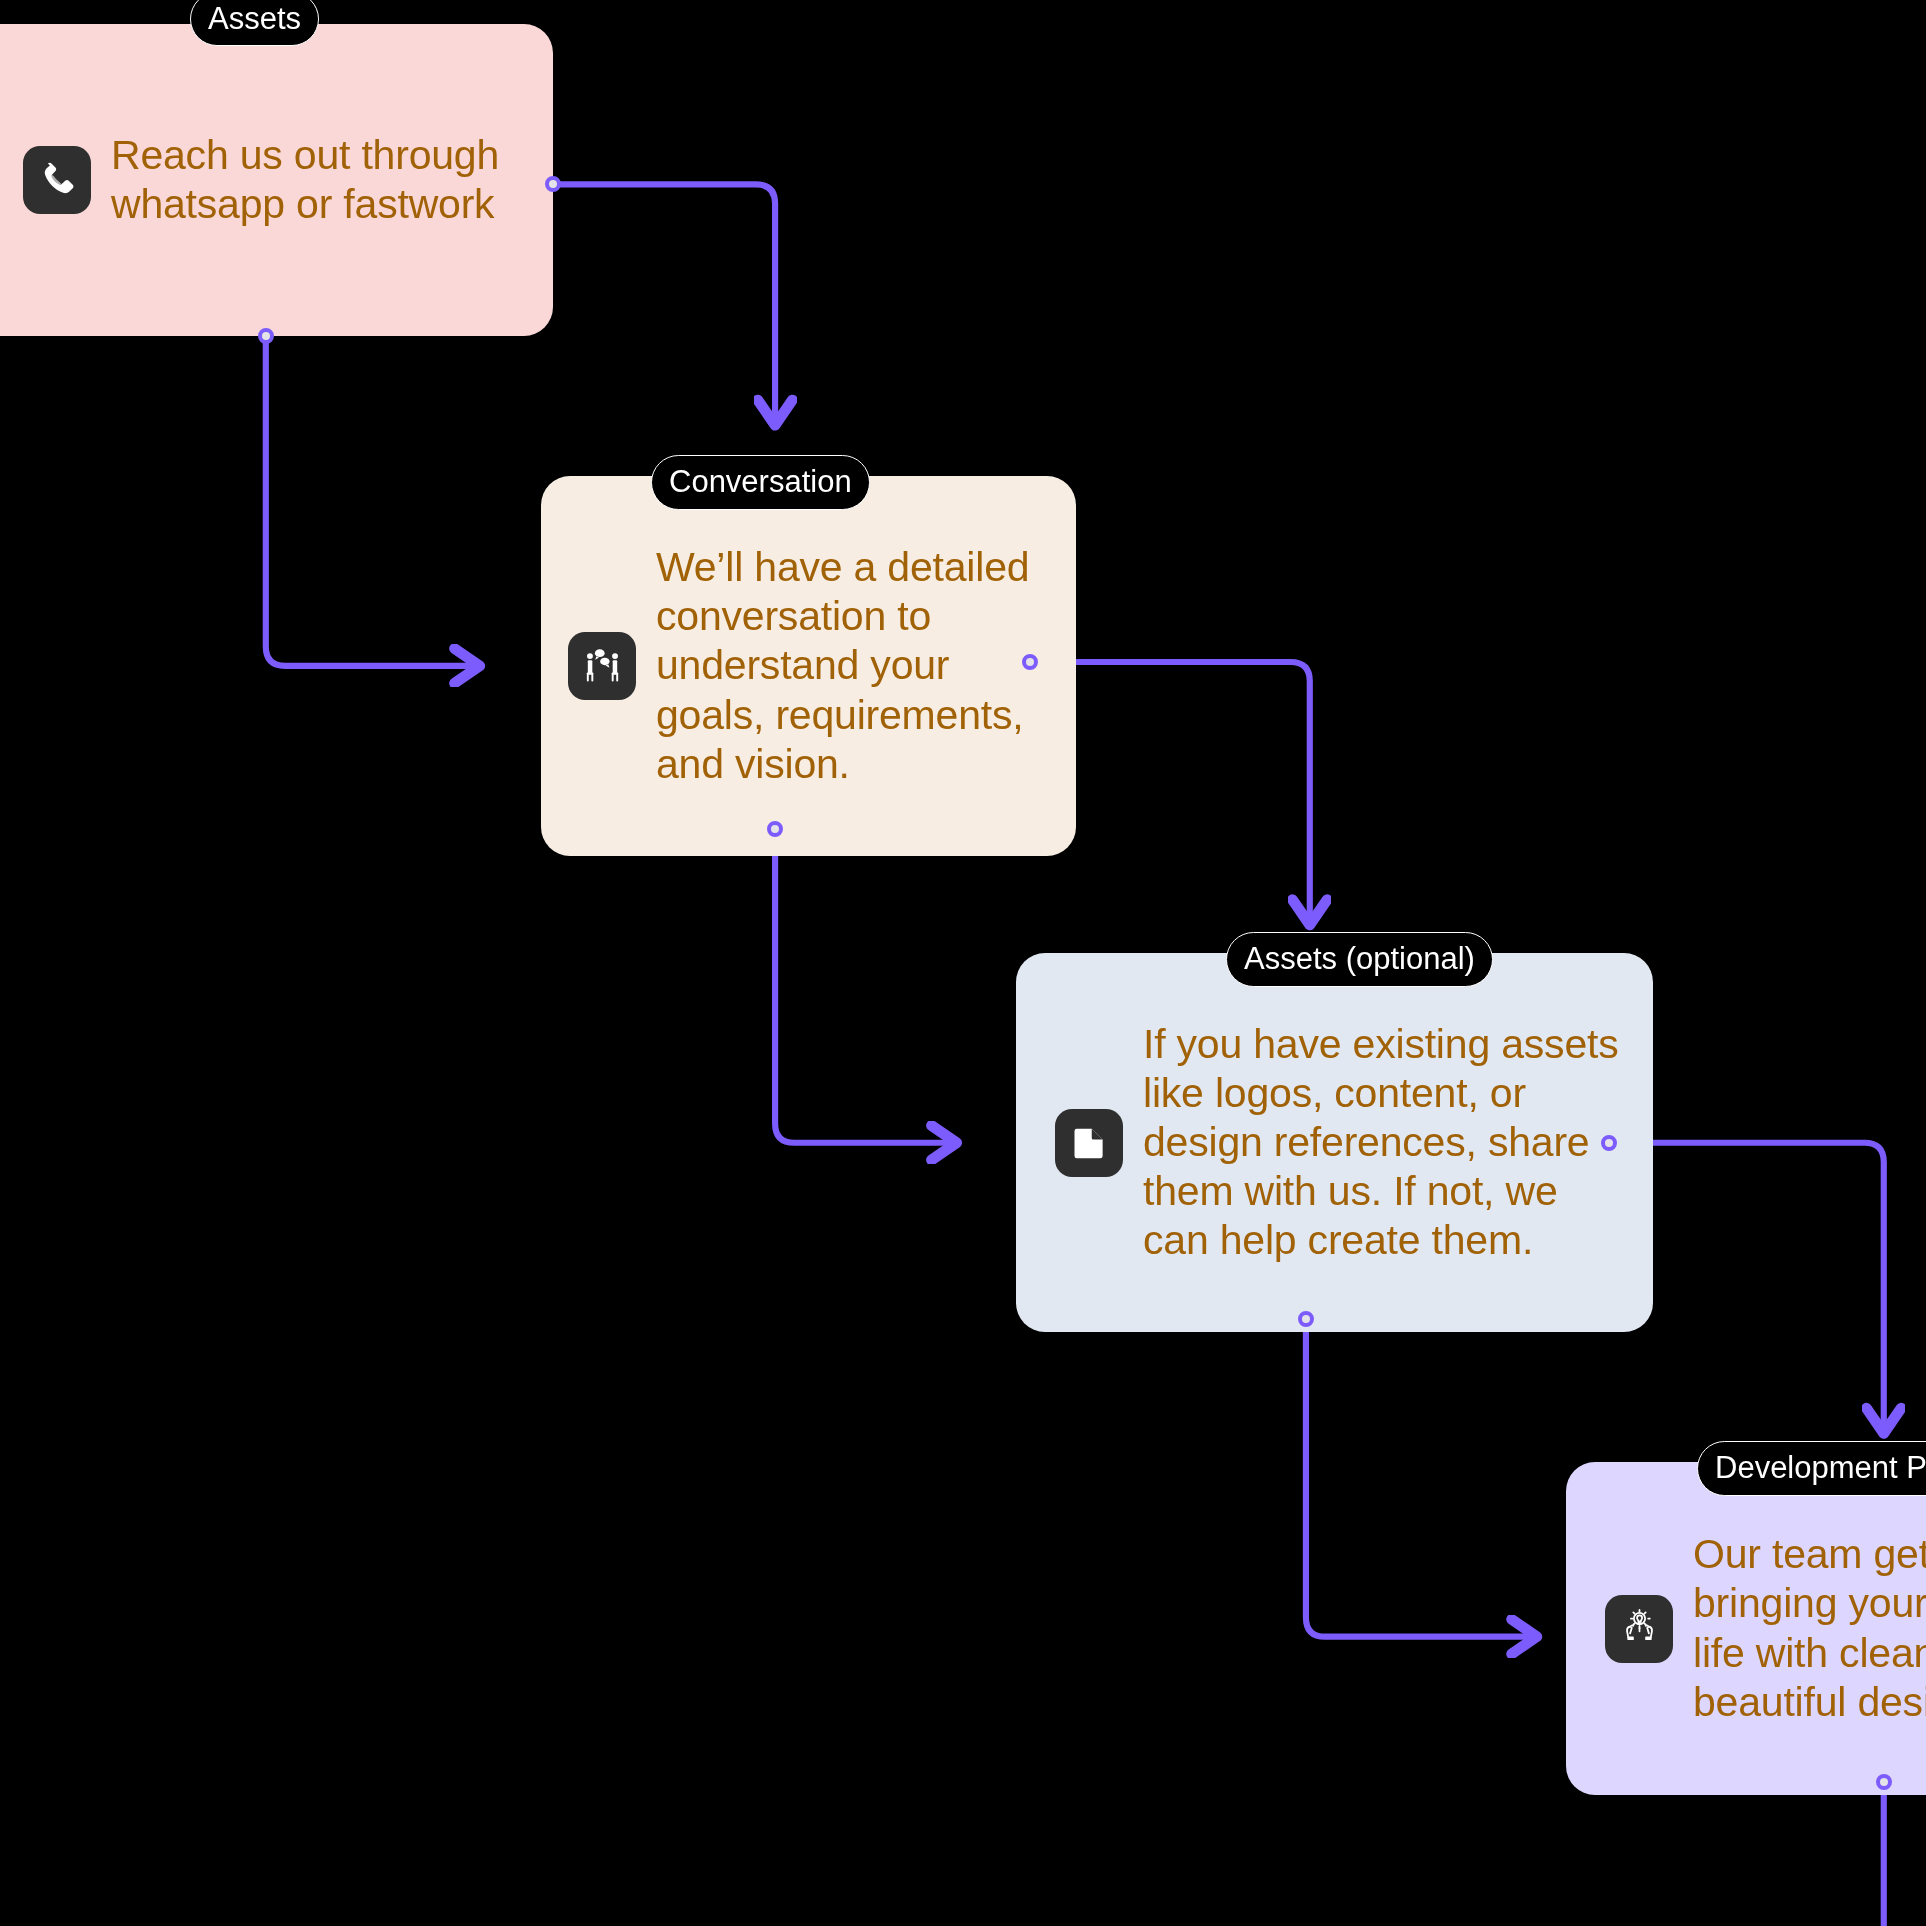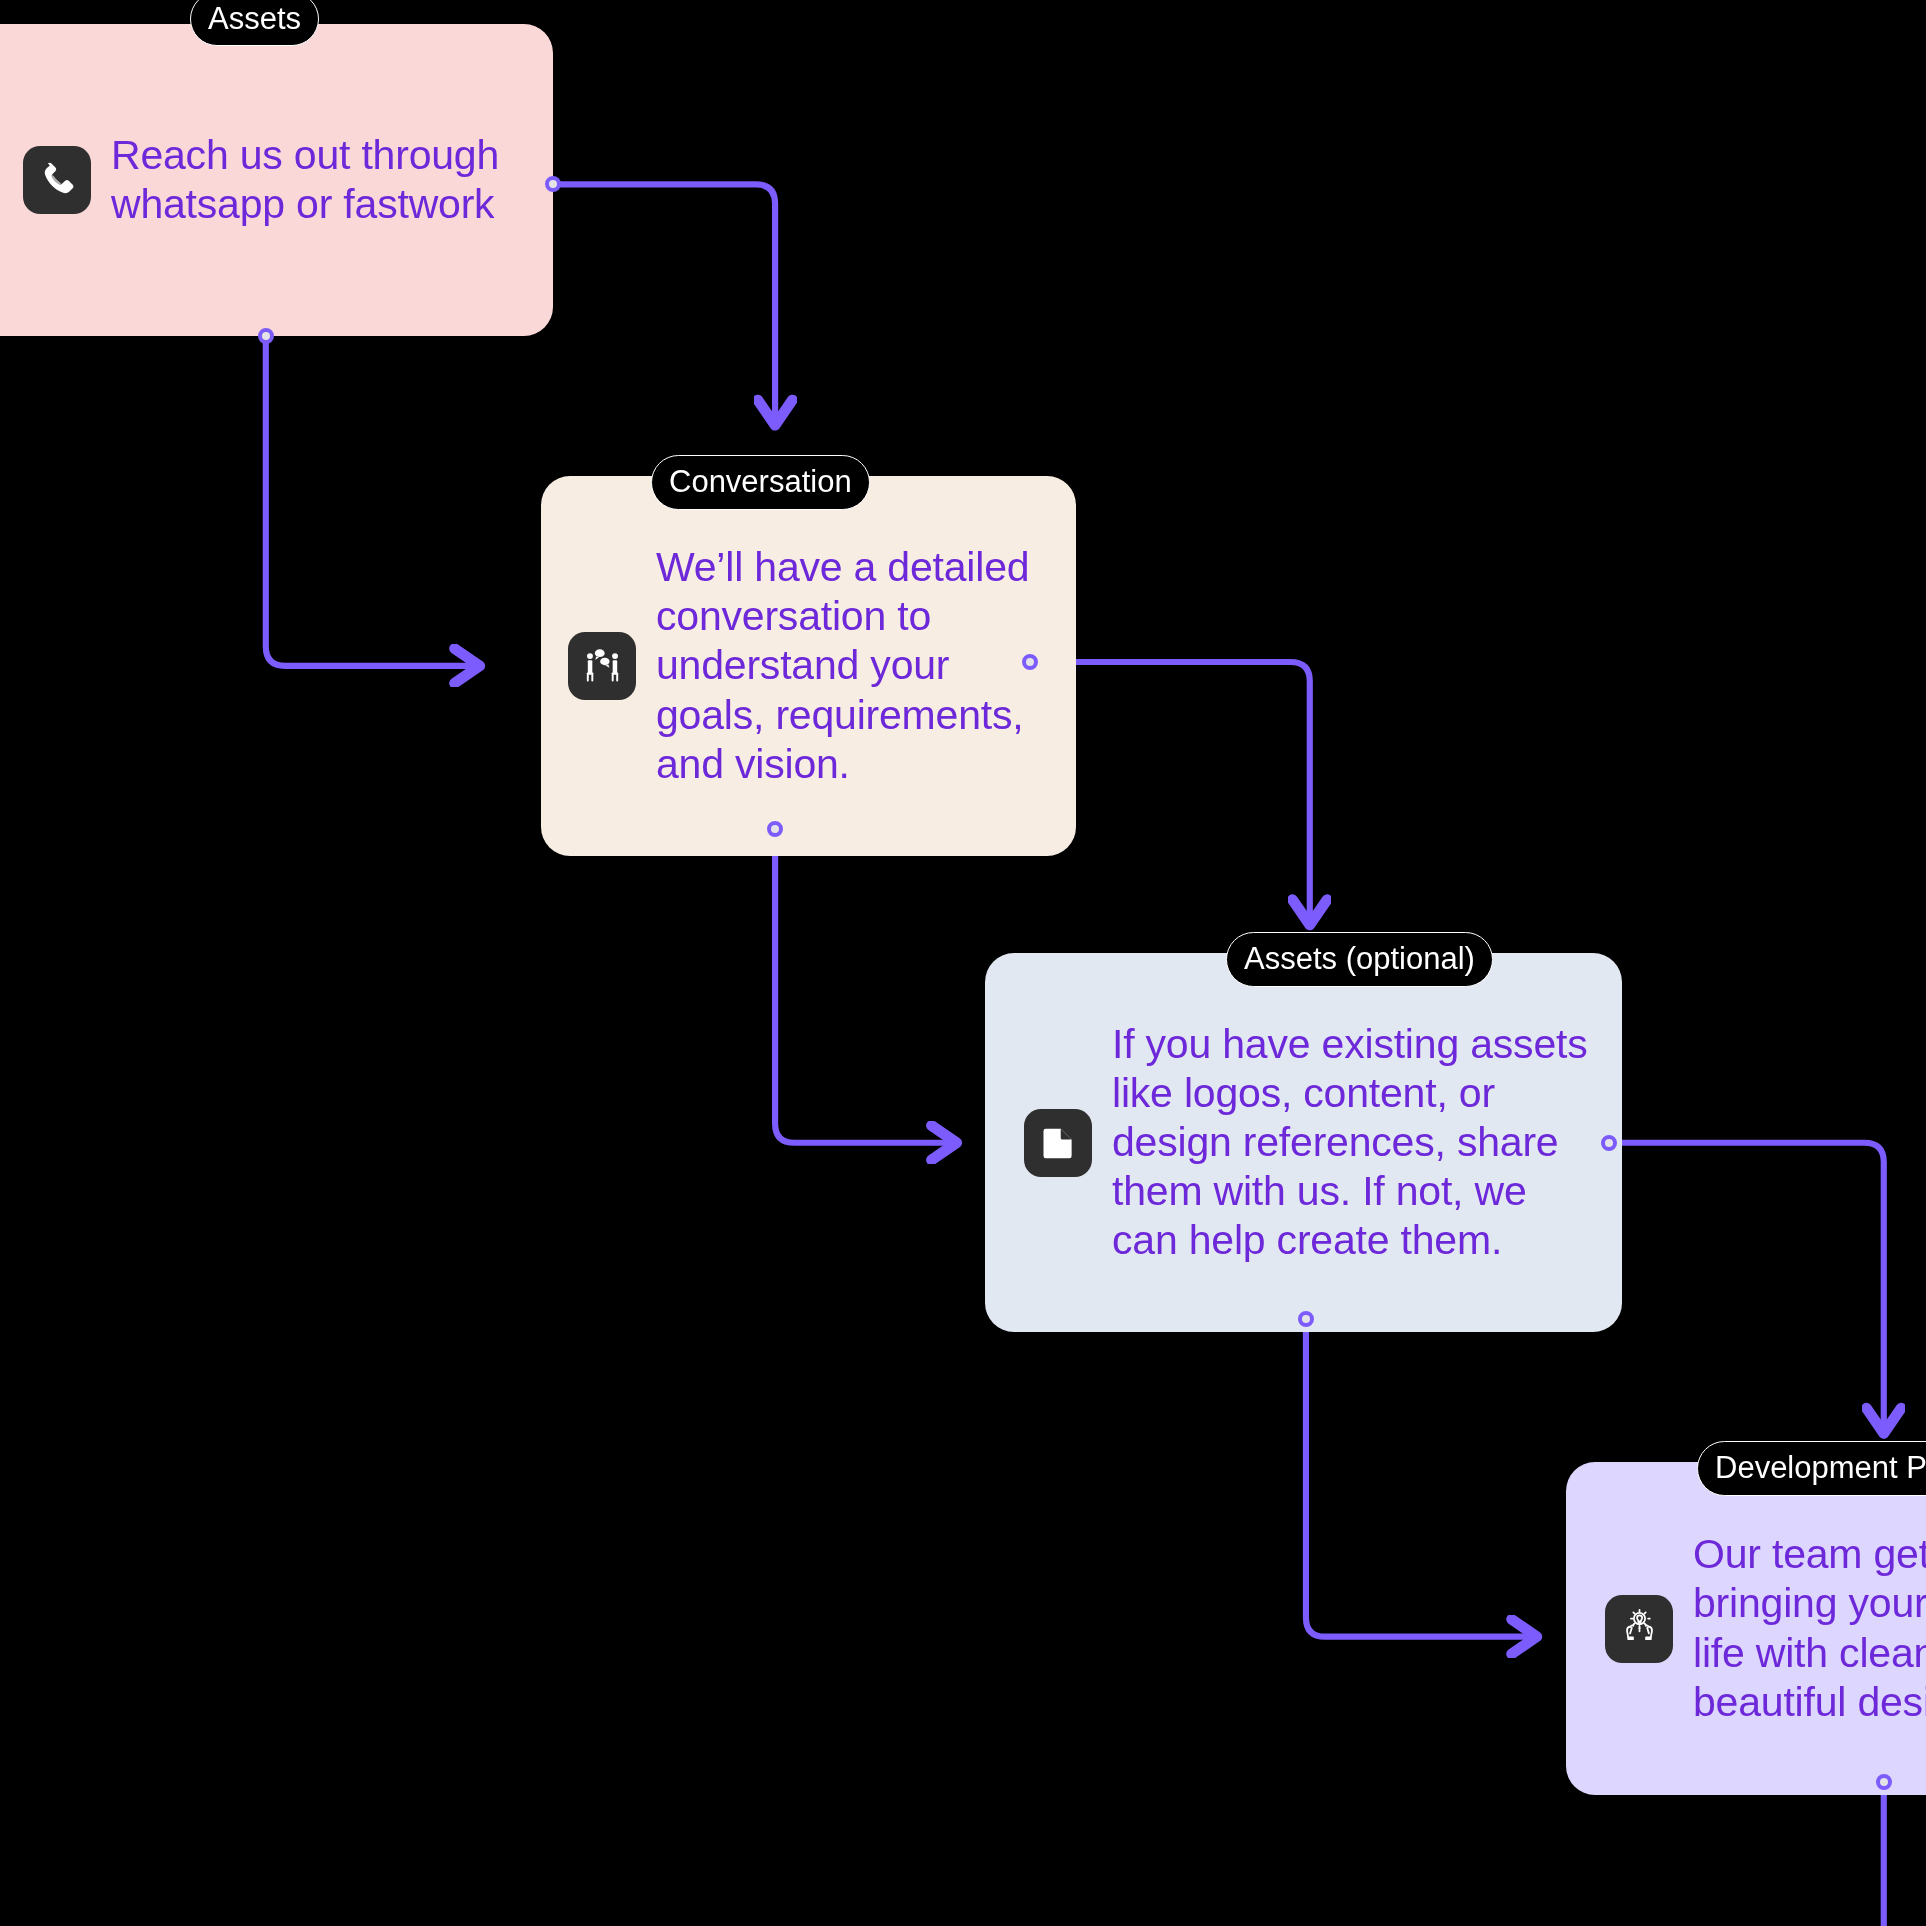--- a/index.html
+++ b/index.html
@@ -59,21 +59,21 @@
     border-radius: 17px;
     background: #2F2F2F;
     display: flex;
     align-items: center;
     justify-content: center;
   }
   .icon-tile svg { display:block; }
   .node-text {
     font-size: 41px;
     line-height: 1.20;
-    color: #6d28d9;
+    color: #a16207;
     letter-spacing: -0.2px;
     font-family: "Liberation Sans", sans-serif;
     white-space: pre-line;
   }
 
   
   .pill {
     position: absolute;
     background: #000000;
     color: #ffffff;
@@ -97,21 +97,21 @@
     border-radius: 50%;
     background: #E4E4E8;
     border: 4.2px solid #7C5CFC;
     box-sizing: border-box;
     z-index: 6;
   }
 
   
   .n-contact   { background: #FBD8D8; }
   .n-conv      { background: #F7EDE2; margin-left: 33px; }
-  .n-assets    { background: #E2E8F2; }
+  .n-assets    { background: #E2E8F2; margin-left: 31px; }
   .n-dev       { background: #DDD6FE; }
 </style>
 </head>
 <body>
 
 <div id="canvas">
 
   <svg id="edges" viewBox="0 0 7380 6172" width="2843" height="2378" xmlns="http://www.w3.org/2000/svg">
     <defs>
       <marker id="arrowR" viewBox="0 0 12 12" refX="9.5" refY="6" markerWidth="7" markerHeight="7" orient="auto-start-reverse">

